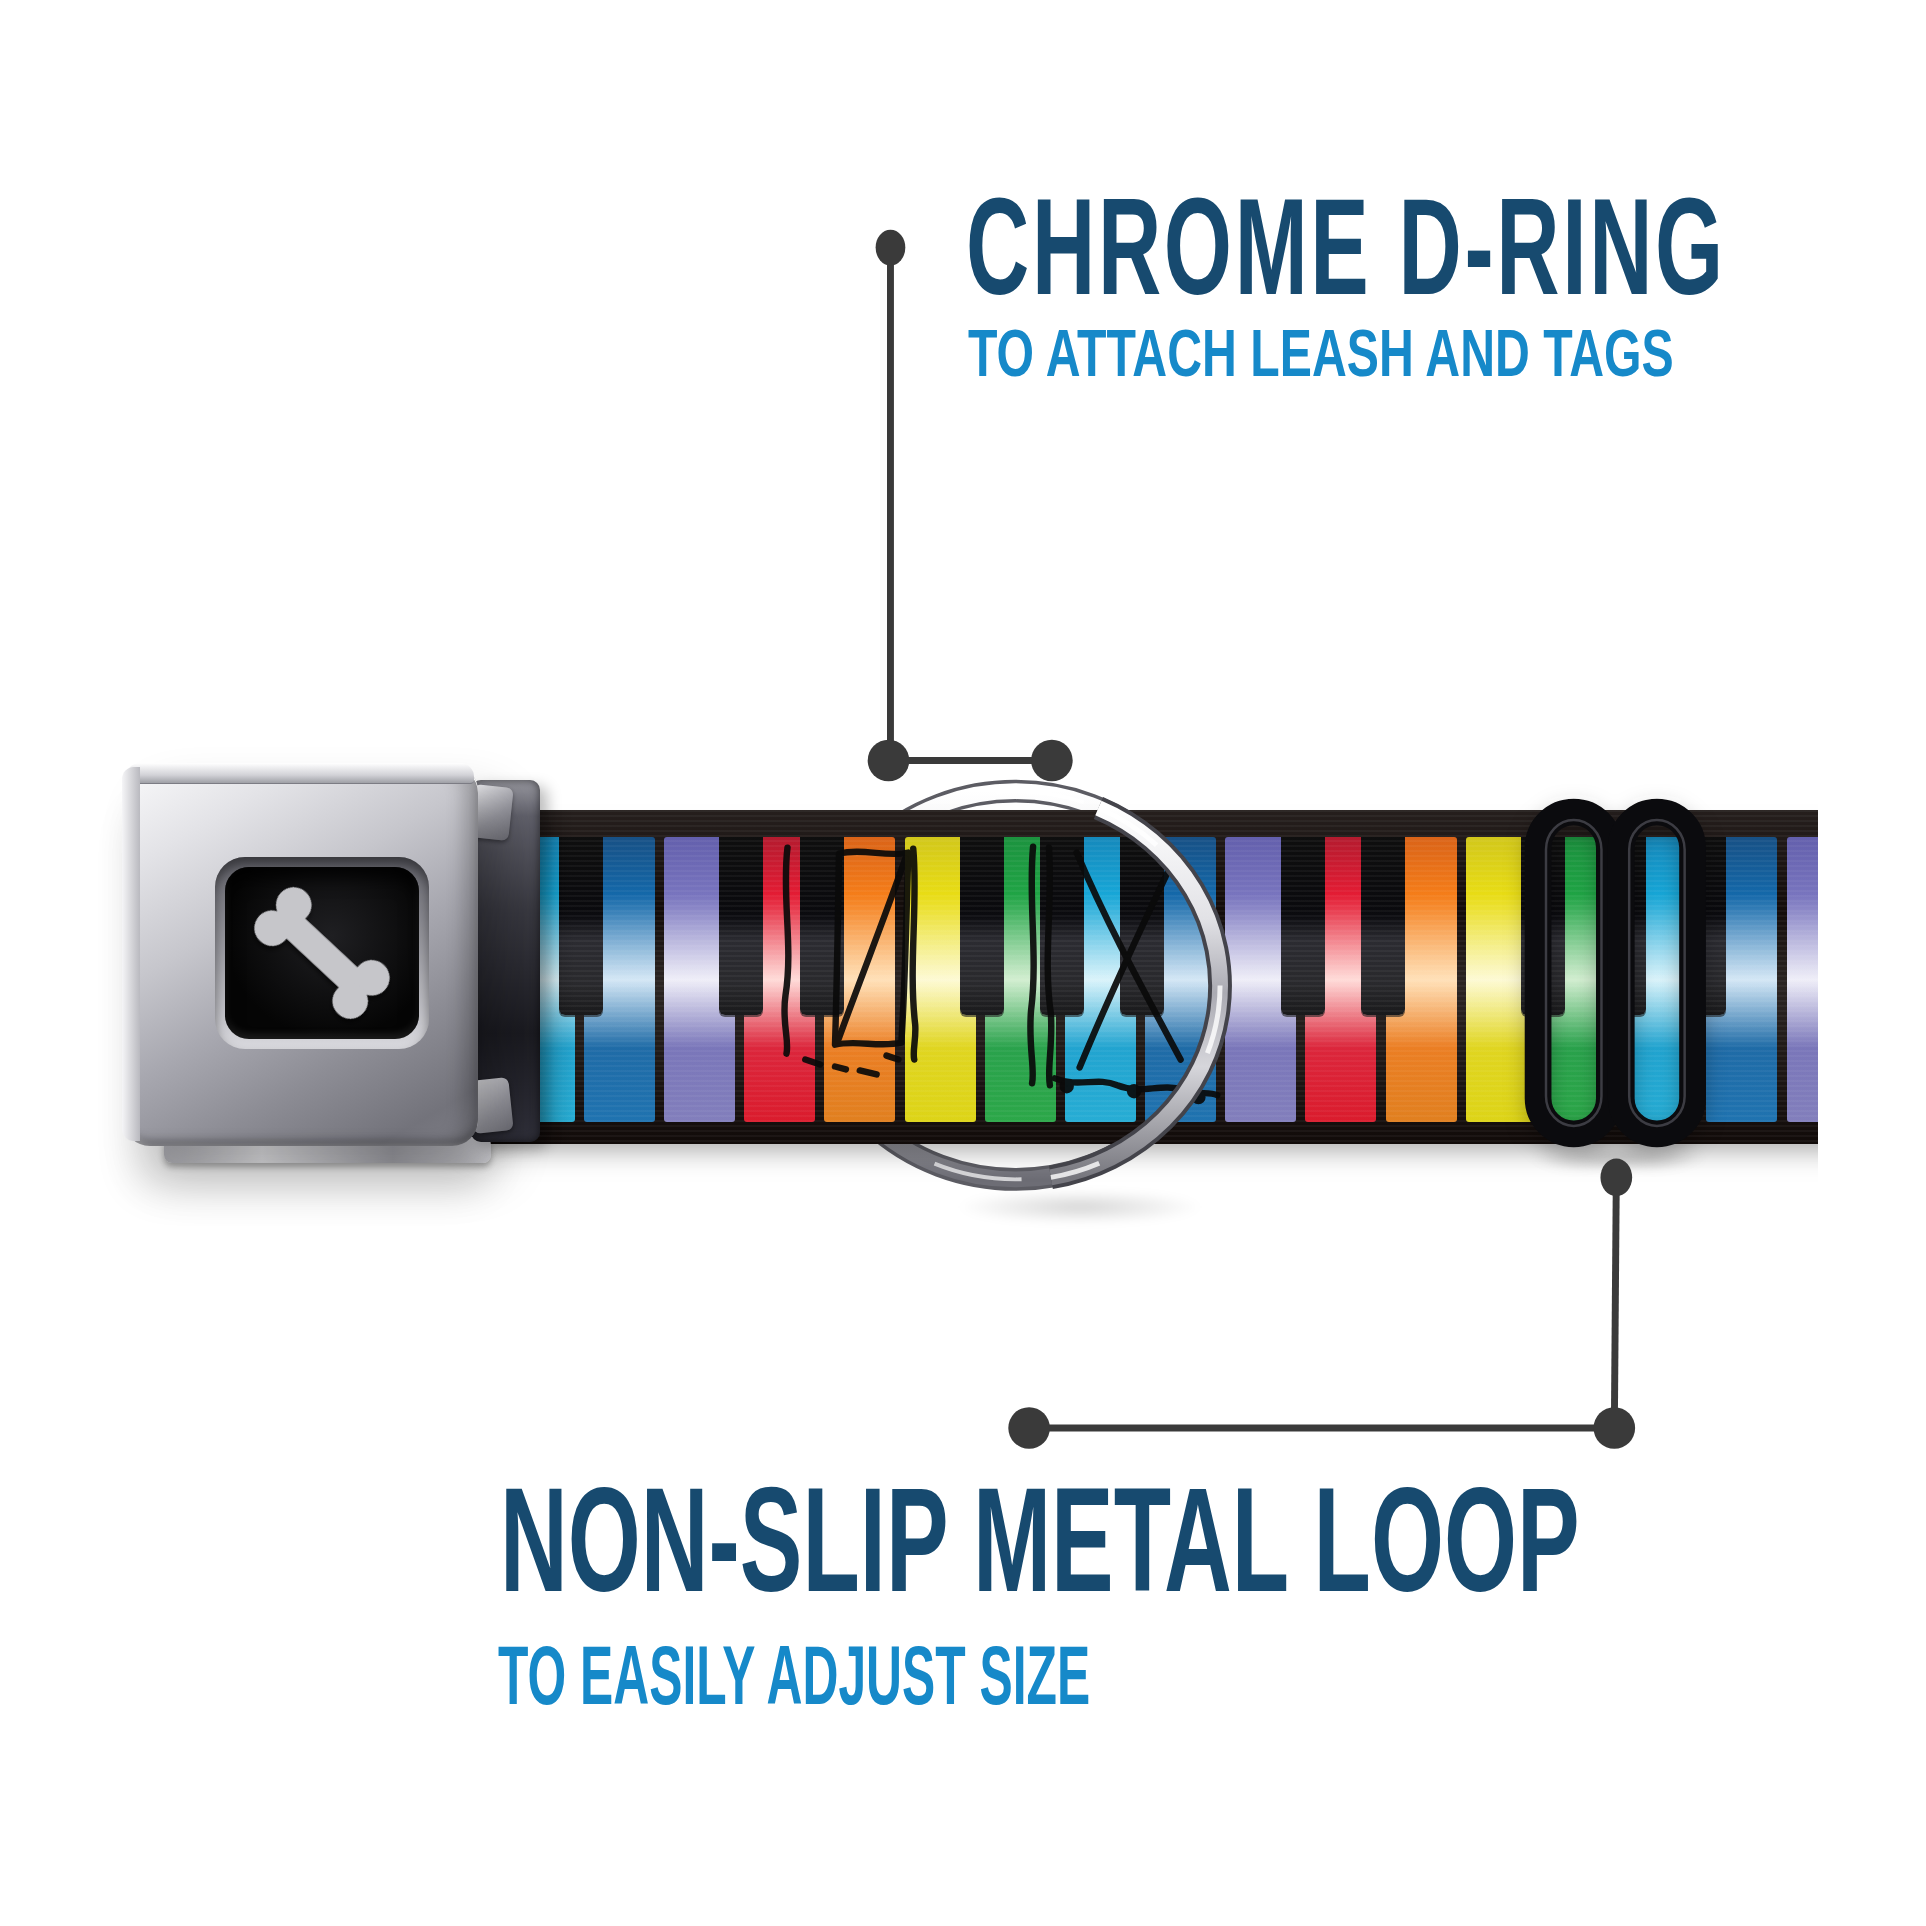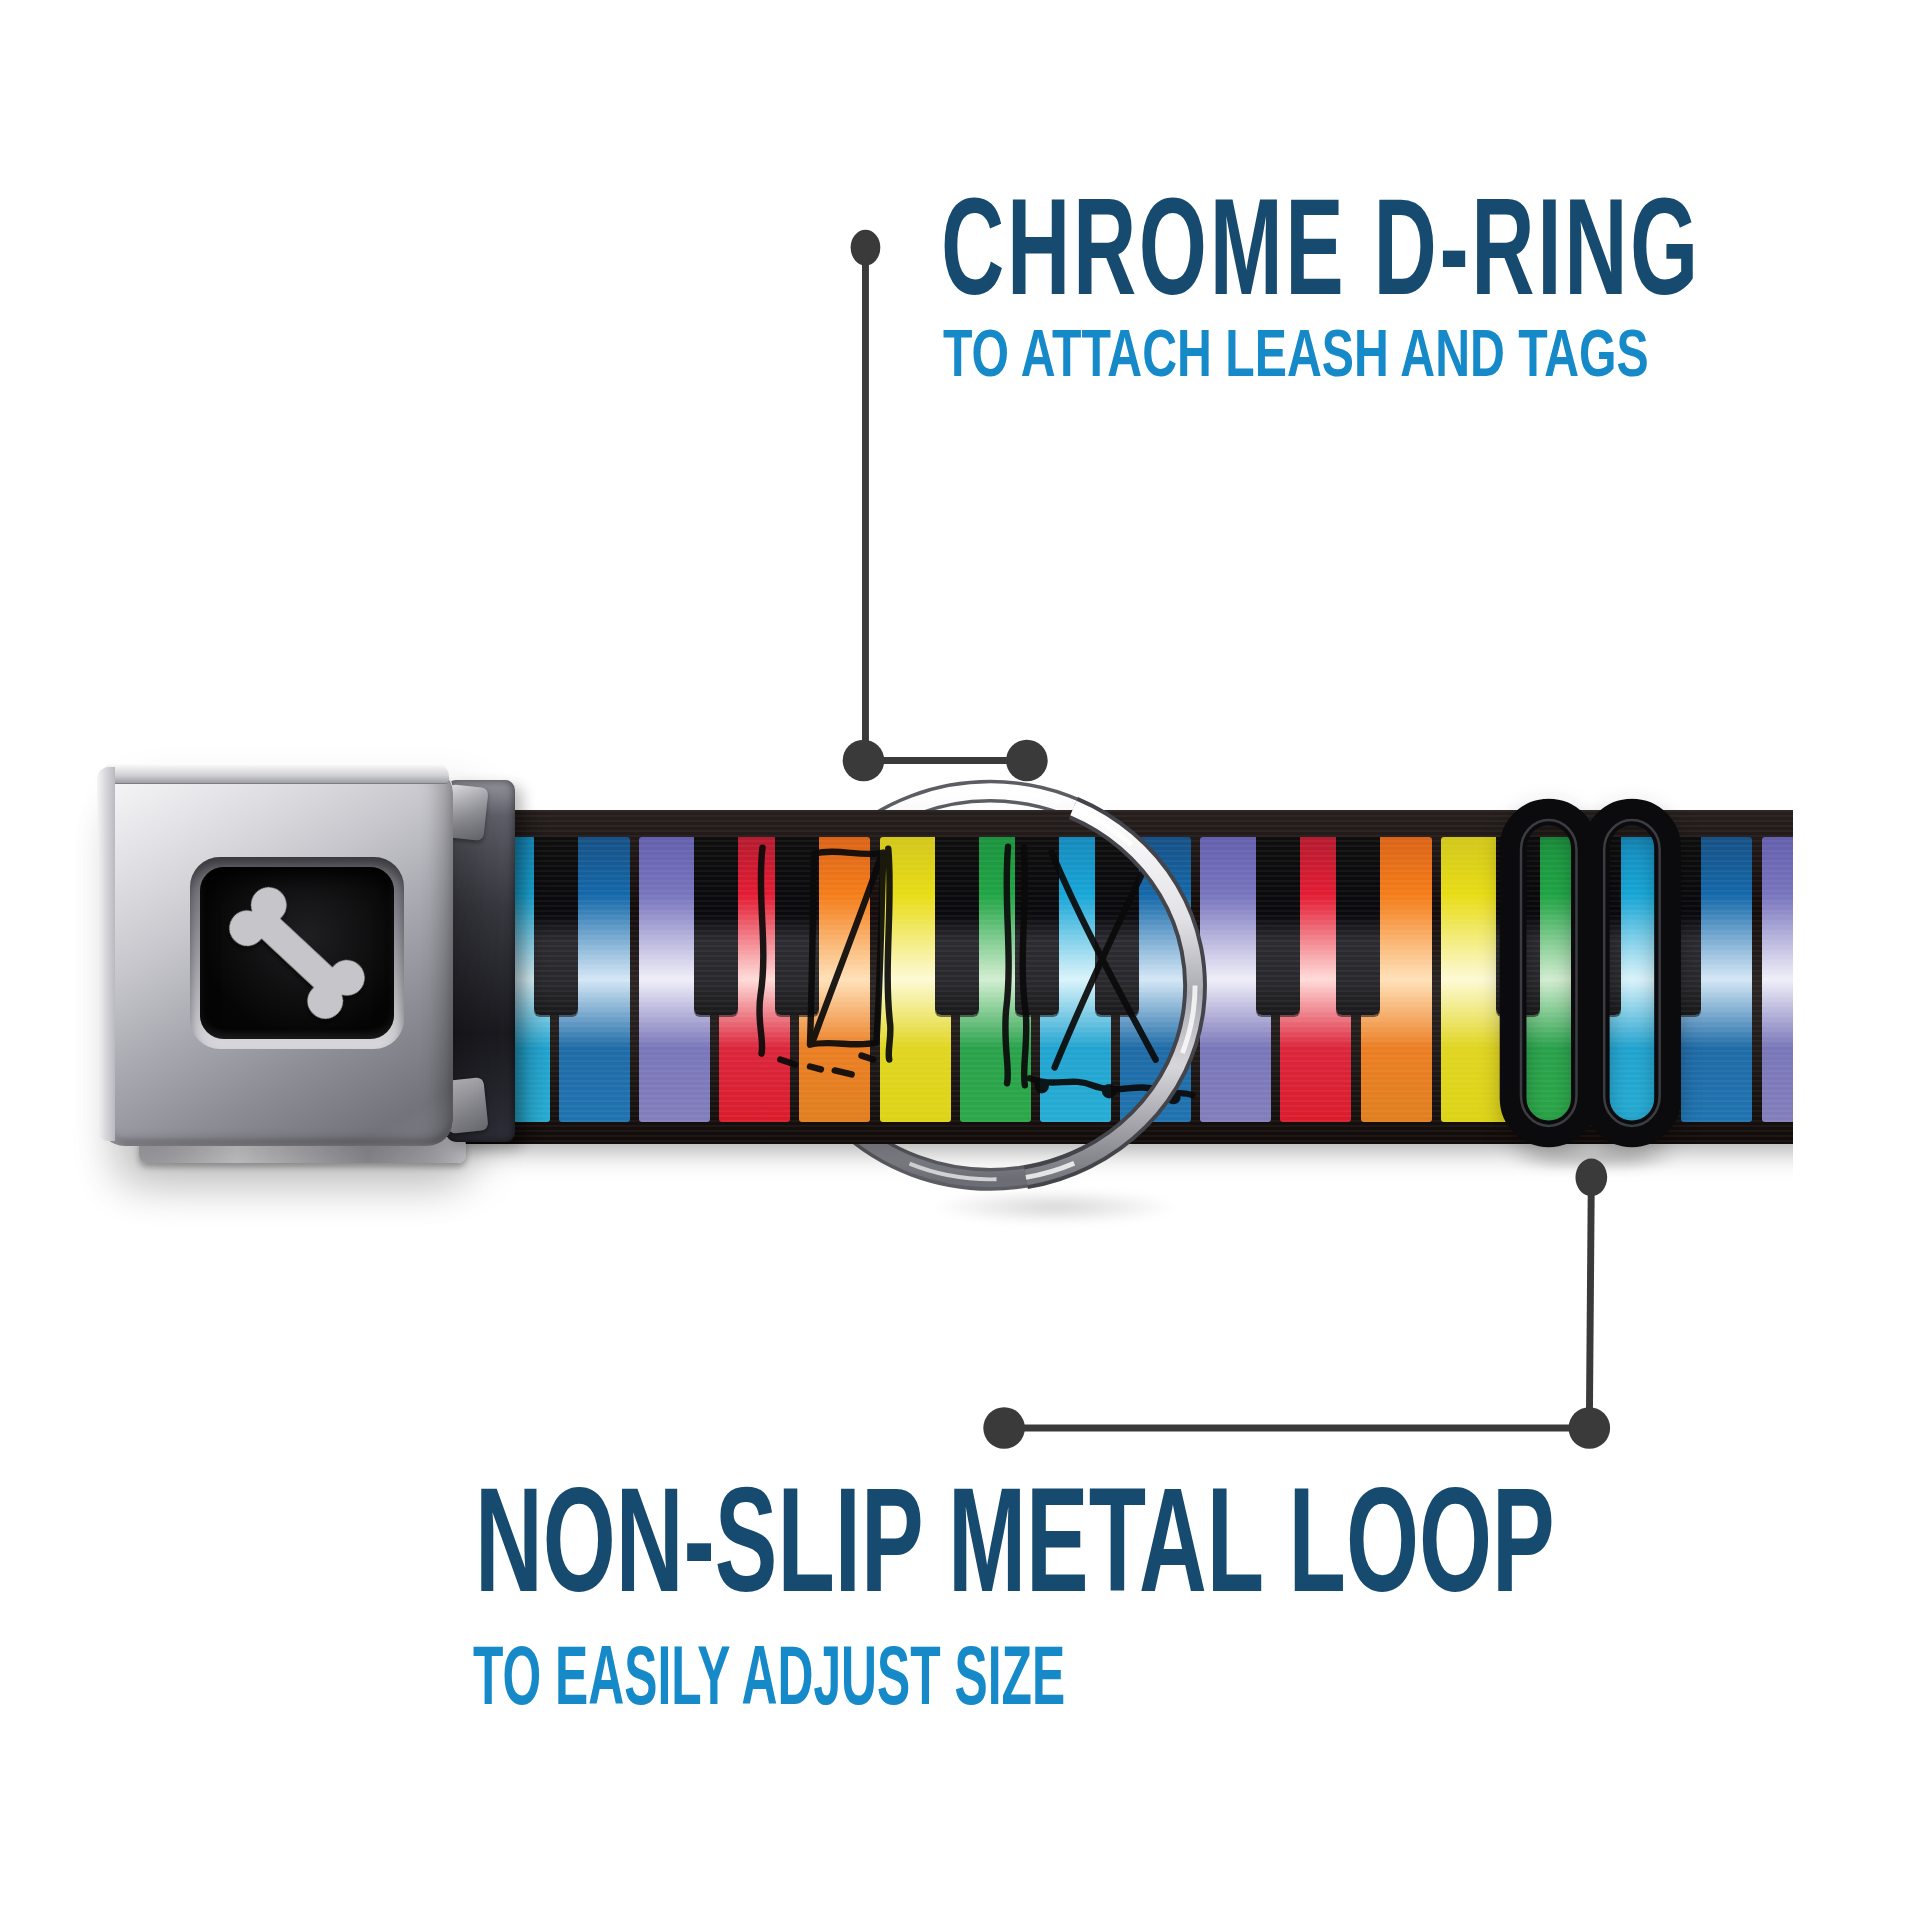--- a/index.html
+++ b/index.html
@@ -1,18 +1,18 @@
 <!DOCTYPE html>
 <html style="--background: #ffffff; --title-navy: #174a6f; --subtitle-blue: #1689c9; --callout-gray: #3a3a3a; --strap-black: #130c0a; --bone-gray: #c6c6ca; --logo-bg: #050505; --slider-black: #0b0b0e; --chrome-light: #f8f8f9; --chrome-dark: #6d6d75;"><head>
 <meta charset="utf-8">
 <style>
   html,body{margin:0;padding:0;background:#ffffff;}
   #stage{
     position:relative;width:1793px;height:1927px;background:var(--background,#fff);
-    overflow:hidden;font-family:"Liberation Sans", sans-serif;
+    overflow:hidden;font-family:"Liberation Sans", sans-serif;margin-left:25px;
   }
   
   .cond{
     position:absolute;display:inline-block;white-space:nowrap;
     font-weight:bold;line-height:1;transform-origin:left top;
     font-family:"Liberation Sans", sans-serif;
   }
   .t-navy{color:var(--title-navy,#174a6f);}
   .t-blue{color:var(--subtitle-blue,#1689c9);}
   #title-top   {left:941px;top:178px;font-size:137px;transform:scaleX(.64);letter-spacing:.03em;z-index:70;}

